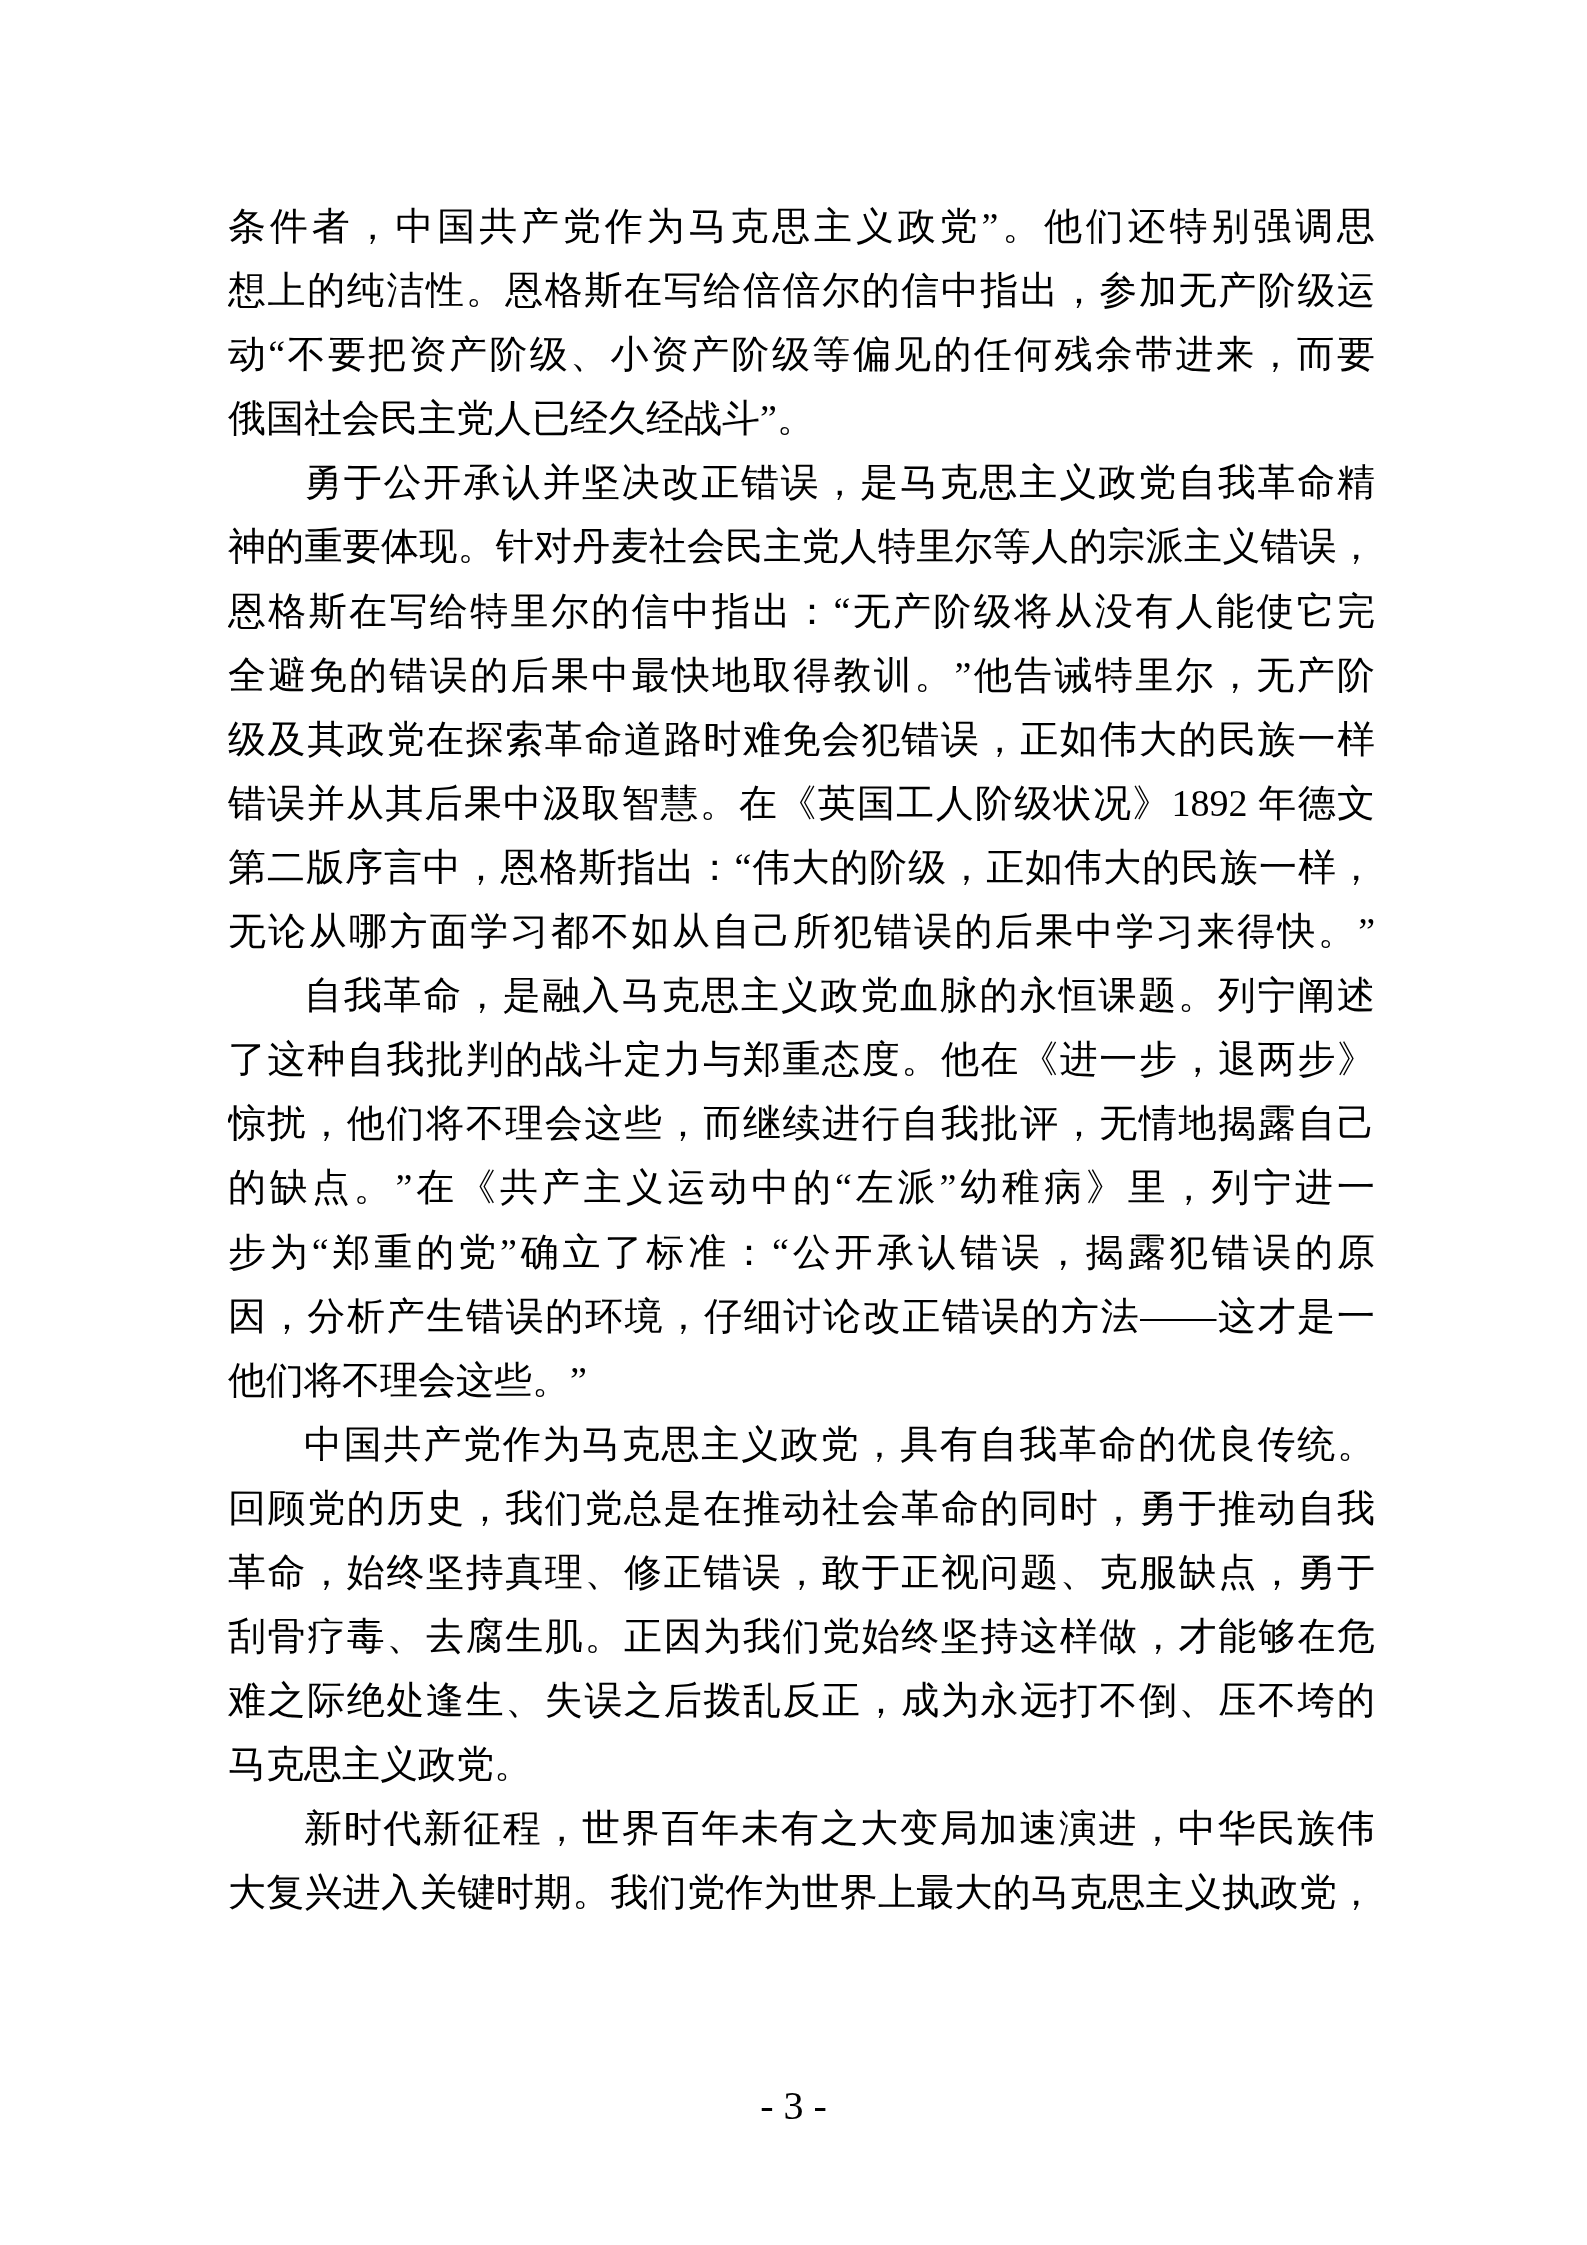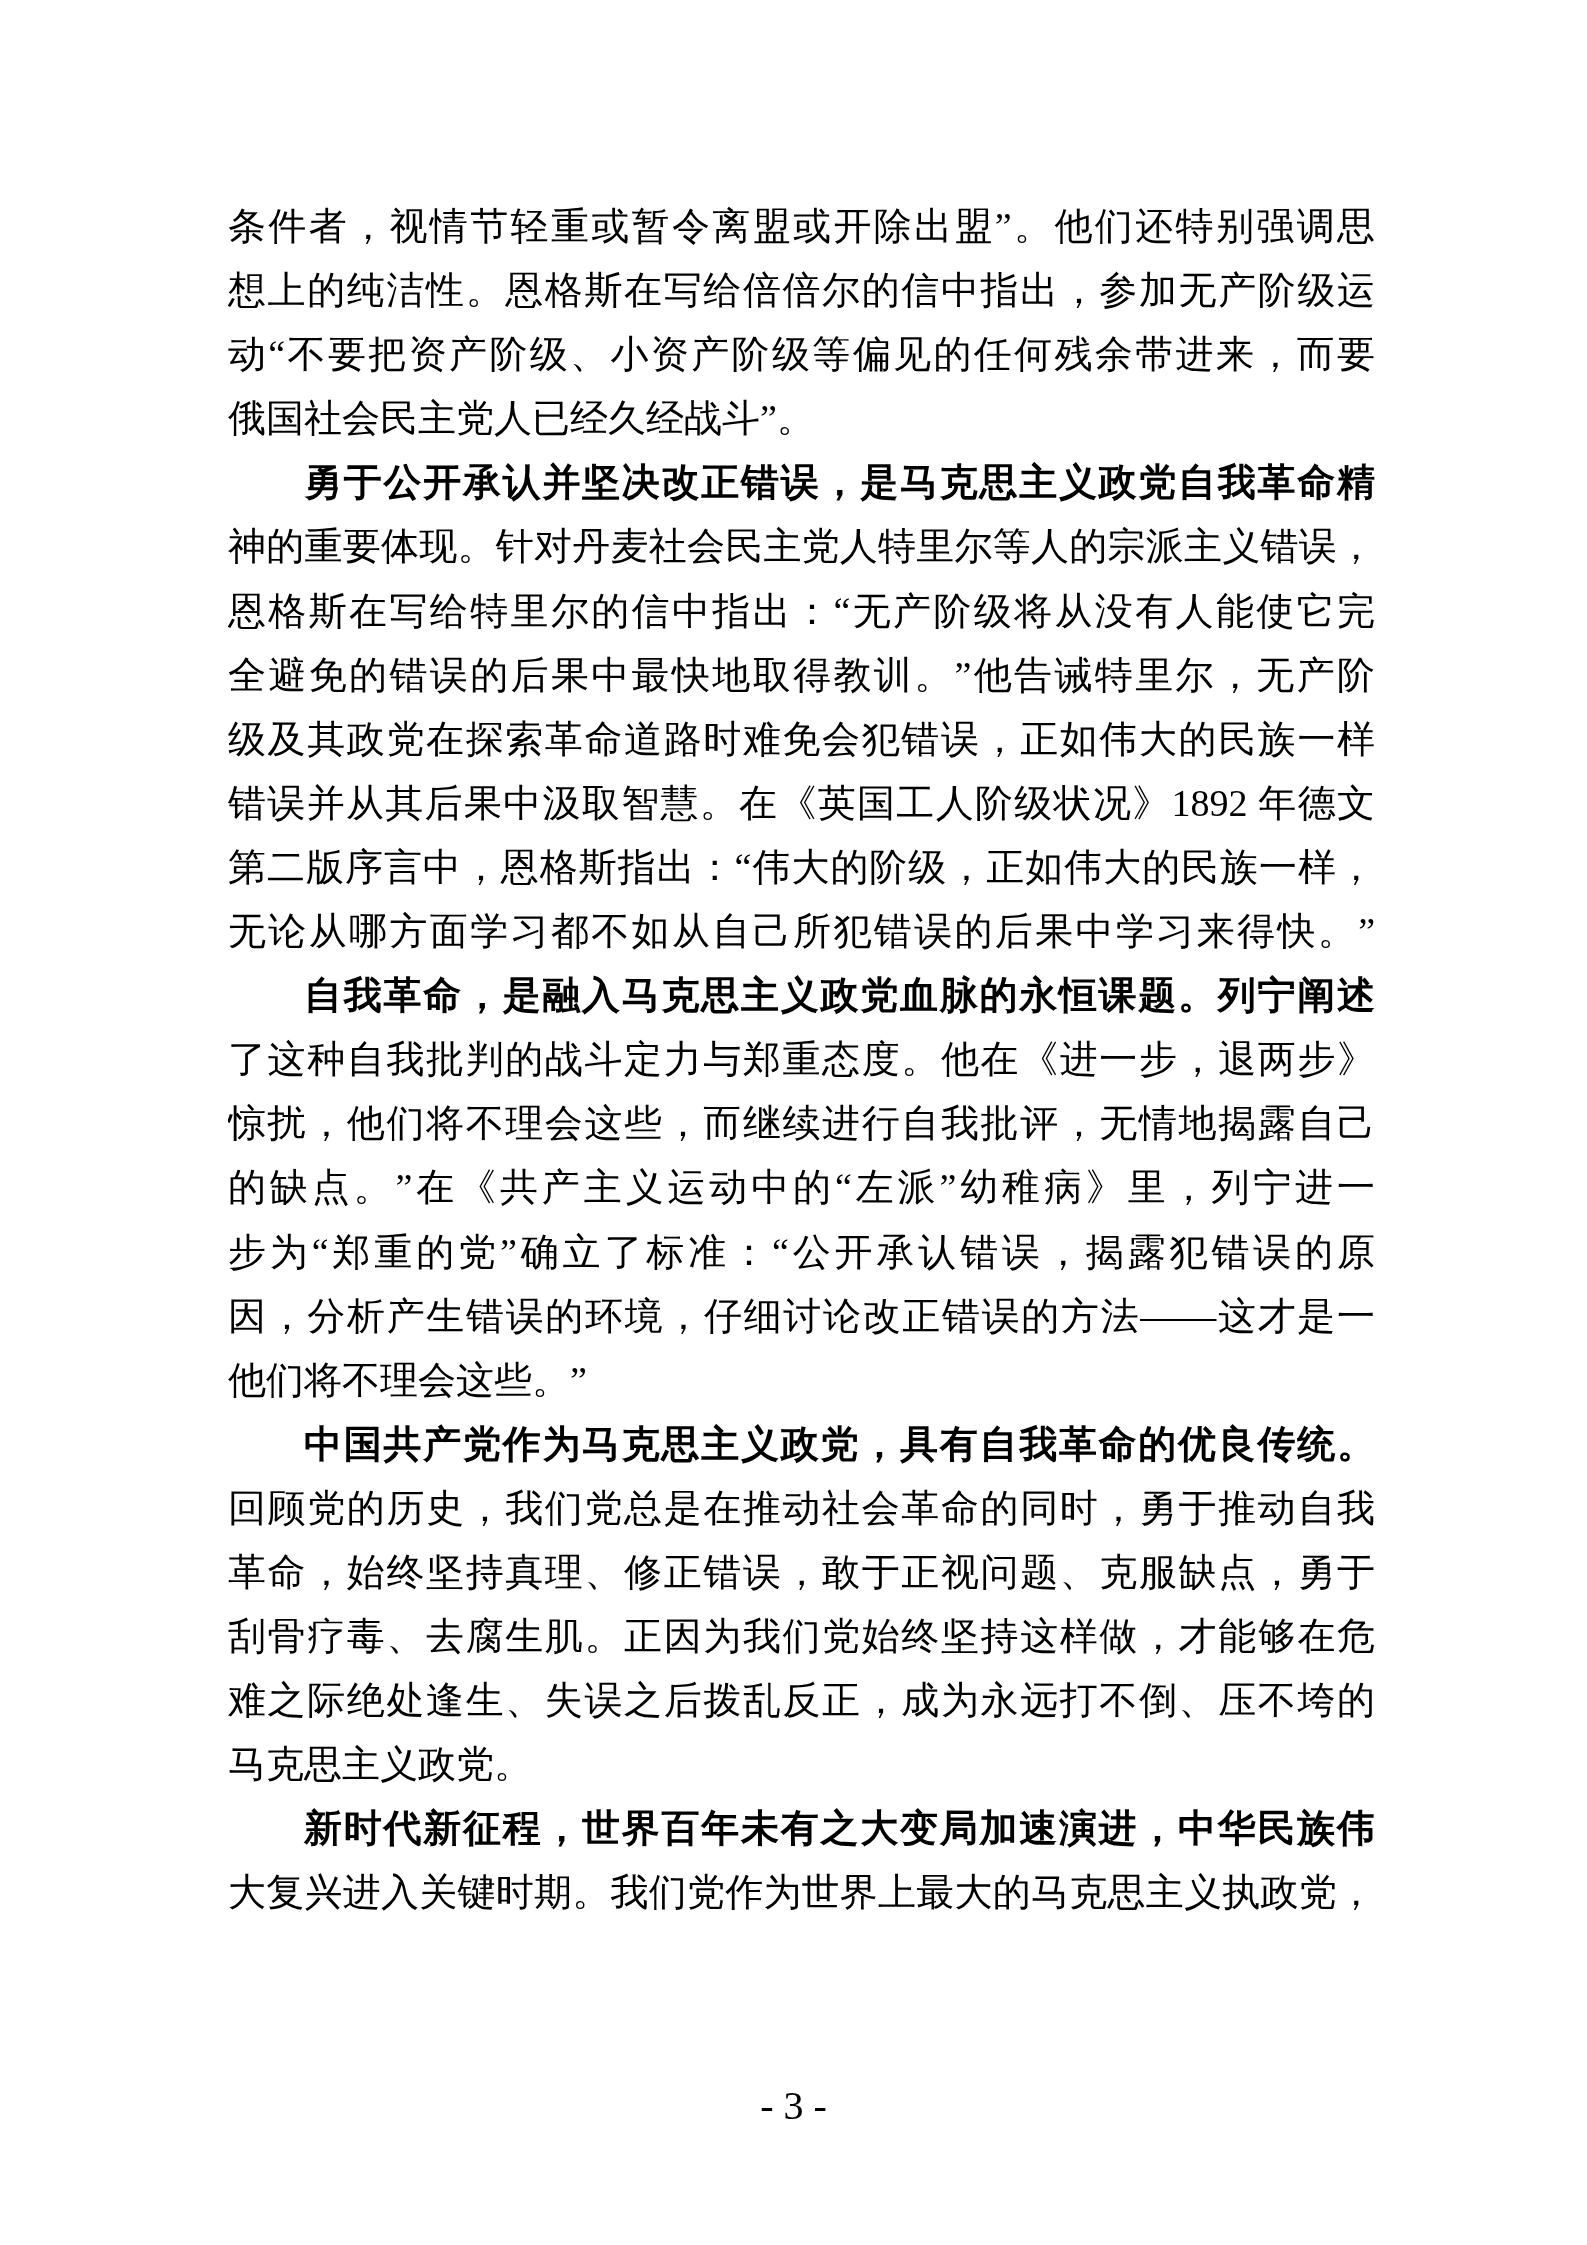--- a/index.html
+++ b/index.html
@@ -22,42 +22,42 @@
     color: #000000;
   }
   .para { margin: 0; padding: 0; }
   .line {
     height: 64.1px;
     overflow: hidden;
     text-align: justify;
     text-align-last: justify;
     text-justify: inter-character;
   }
-  .line.indent { text-indent: 2em; font-weight: bold; }
+  .line.indent { text-indent: 2em; }
   .line.end { text-align-last: left; }
   .pagenum {
     position: absolute;
     top: 2083px;
     left: 0;
     width: 100%;
     height: 50px;
     text-align: center;
     font-size: 40px;
     line-height: 46px;
     color: #000000;
   }
 </style>
 </head>
 <body>
 
 <div class="page">
   <div class="textblock">
 
     <div class="para">
-      <div class="line">条件者，视情节轻重或暂令离盟或开除出盟”。他们还特别强调思</div>
+      <div class="line">条件者，中国共产党作为马克思主义政党”。他们还特别强调思</div>
       <div class="line">想上的纯洁性。恩格斯在写给倍倍尔的信中指出，参加无产阶级运</div>
       <div class="line">动“不要把资产阶级、小资产阶级等偏见的任何残余带进来，而要</div>
       <div class="line end">俄国社会民主党人已经久经战斗”。</div>
     </div>
 
     <div class="para">
       <div class="line indent">勇于公开承认并坚决改正错误，是马克思主义政党自我革命精</div>
       <div class="line">神的重要体现。针对丹麦社会民主党人特里尔等人的宗派主义错误，</div>
       <div class="line">恩格斯在写给特里尔的信中指出：“无产阶级将从没有人能使它完</div>
       <div class="line">全避免的错误的后果中最快地取得教训。”他告诫特里尔，无产阶</div>

